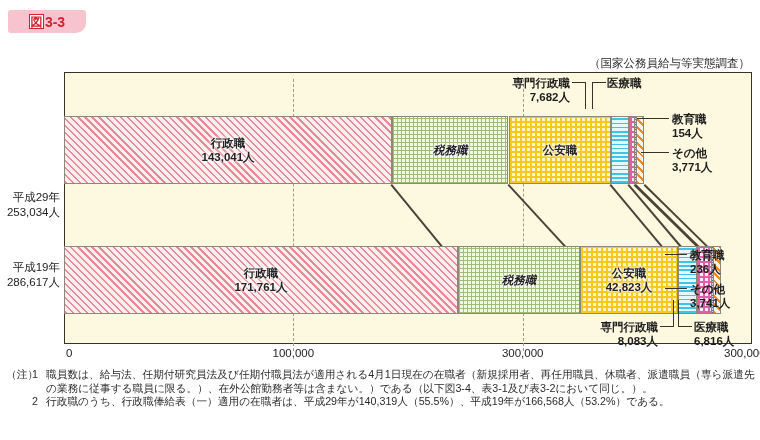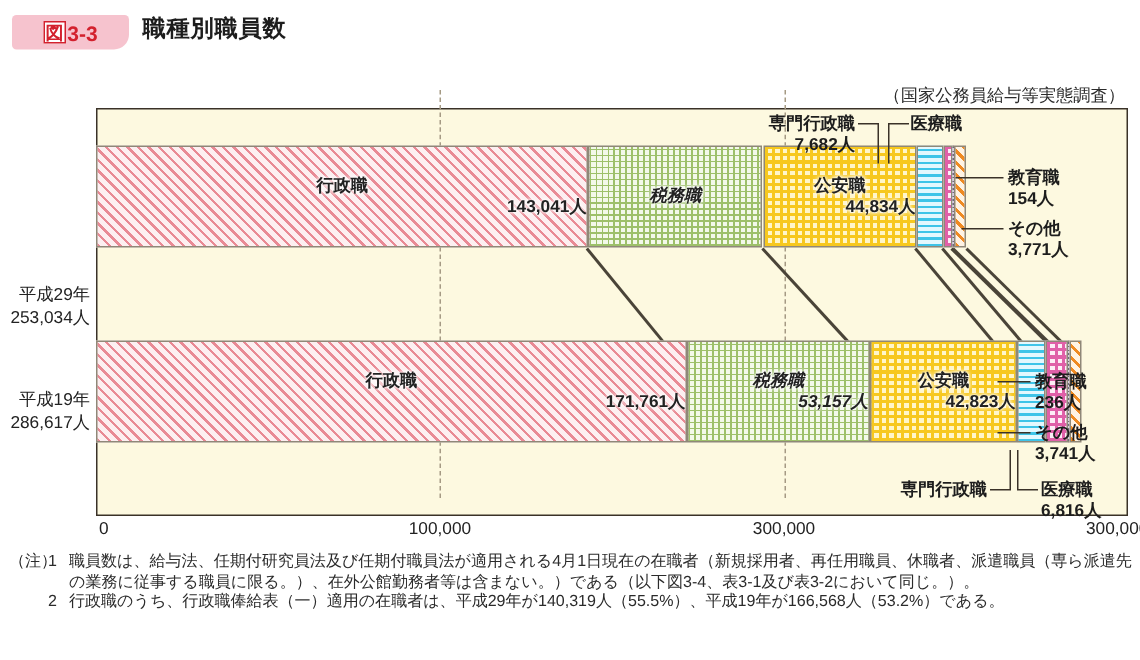--- a/index.html
+++ b/index.html
@@ -68,21 +68,21 @@
   .chart-frame {
     position: absolute;
     left: 64px; top: 72px;
     width: 688px; height: 272px;
     background: #fdf9e0;
     border: 1.6px solid #3a3228;
     box-sizing: border-box;
   }
   .plot {
     position: absolute;
-    left: 64px; top: 60px;
+    left: 64px; top: 79px;
     width: 688px; height: 272px;
   }
 
   
   .gridline {
     position: absolute;
     top: 0; bottom: 0;
     width: 0;
     border-left: 1.3px dashed #a59a84;
   }
@@ -107,21 +107,21 @@
     transform: translateY(-50%);
     text-align: center;
     font-size: 11.5px;
     line-height: 14px;
     color: #222;
     font-weight: bold;
     white-space: nowrap;
     text-shadow: 0 0 2px #fff, 0 0 3px #fff, 0 0 4px #fff;
     pointer-events: none;
   }
-  .seg-label .num { font-weight: bold; text-align: right; }
+  .seg-label .num { font-weight: bold; }
 
   
   .p-admin {
     background-color: #fdeff1;
     background-image: repeating-linear-gradient(45deg,
       #e98a95 0px, #e98a95 1.6px, #fdeff1 1.6px, #fdeff1 5px);
   }
   .p-tax {
     background-color: #f3f9ea;
     background-image:
@@ -229,21 +229,20 @@
   .note-row.second .note-mark { width: 26px; }
 </style>
 </head>
 <body>
 
 <div class="title-row">
   <div class="fig-badge">
     <span class="fig-badge-inner">図</span>
     <span>3-3</span>
   </div>
-  <div class="fig-title">職種別職員数</div>
 </div>
 
 <div class="source-note">（国家公務員給与等実態調査）</div>
 
 <div class="row-labels">
   <div class="row-label" style="top:118px; width:58px;">
     <div>平成29年</div>
     <div>253,034人</div>
   </div>
   <div class="row-label" style="top:188px; width:58px;">
@@ -281,40 +280,38 @@
       </div>
     </div>
     <div class="seg p-tax" style="left:328.1px; width:116.4px;">
       <div class="seg-label">
         <div>税務職</div>
       </div>
     </div>
     <div class="seg p-safety" style="left:444.5px; width:102.8px;">
       <div class="seg-label">
         <div>公安職</div>
-        <div class="num">44,834人</div>
       </div>
     </div>
     <div class="seg p-spec" style="left:547.4px; width:17.6px;"></div>
     <div class="seg p-med" style="left:565.0px; width:6.4px;"></div>
     <div class="seg p-edu" style="left:571.4px; width:1.0px; border-left:none; border-right:none;"></div>
     <div class="seg p-other" style="left:571.8px; width:8.7px;"></div>
   </div>
 
   <div class="bar" style="left:0px; top:167px; width:657.5px;">
     <div class="seg p-admin" style="left:0px; width:393.9px;">
       <div class="seg-label">
         <div>行政職</div>
         <div class="num">171,761人</div>
       </div>
     </div>
     <div class="seg p-tax" style="left:393.9px; width:122.0px;">
       <div class="seg-label">
         <div>税務職</div>
-        <div class="num">53,157人</div>
       </div>
     </div>
     <div class="seg p-safety" style="left:515.9px; width:98.2px;">
       <div class="seg-label">
         <div>公安職</div>
         <div class="num">42,823人</div>
       </div>
     </div>
     <div class="seg p-spec" style="left:614.1px; width:18.5px;"></div>
     <div class="seg p-med" style="left:632.6px; width:15.6px;"></div>
@@ -355,20 +352,21 @@
 <div class="leader h" style="left:665px; top:254px; width:22px;"></div>
 
 <div class="callout" style="left:690px; top:282px; width:70px;">
   <div>その他</div>
   <div>3,741人</div>
 </div>
 <div class="leader h" style="left:665px; top:288px; width:22px;"></div>
 
 <div class="callout right-al" style="left:528px; top:320px; width:130px;">
   <div>専門行政職</div>
+  <div>8,083人</div>
 </div>
 <div class="leader h" style="left:660px; top:326px; width:14px;"></div>
 <div class="leader v" style="left:672.6px; top:300px; height:26px;"></div>
 
 <div class="callout" style="left:694px; top:320px; width:70px;">
   <div>医療職</div>
   <div>6,816人</div>
 </div>
 <div class="leader h" style="left:678px; top:326px; width:14px;"></div>
 <div class="leader v" style="left:678px; top:300px; height:26px;"></div>

